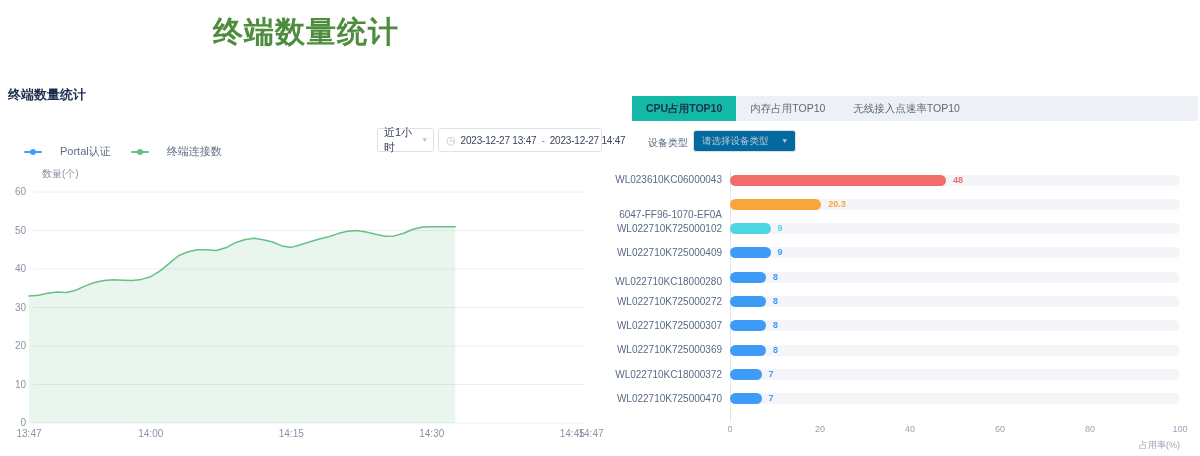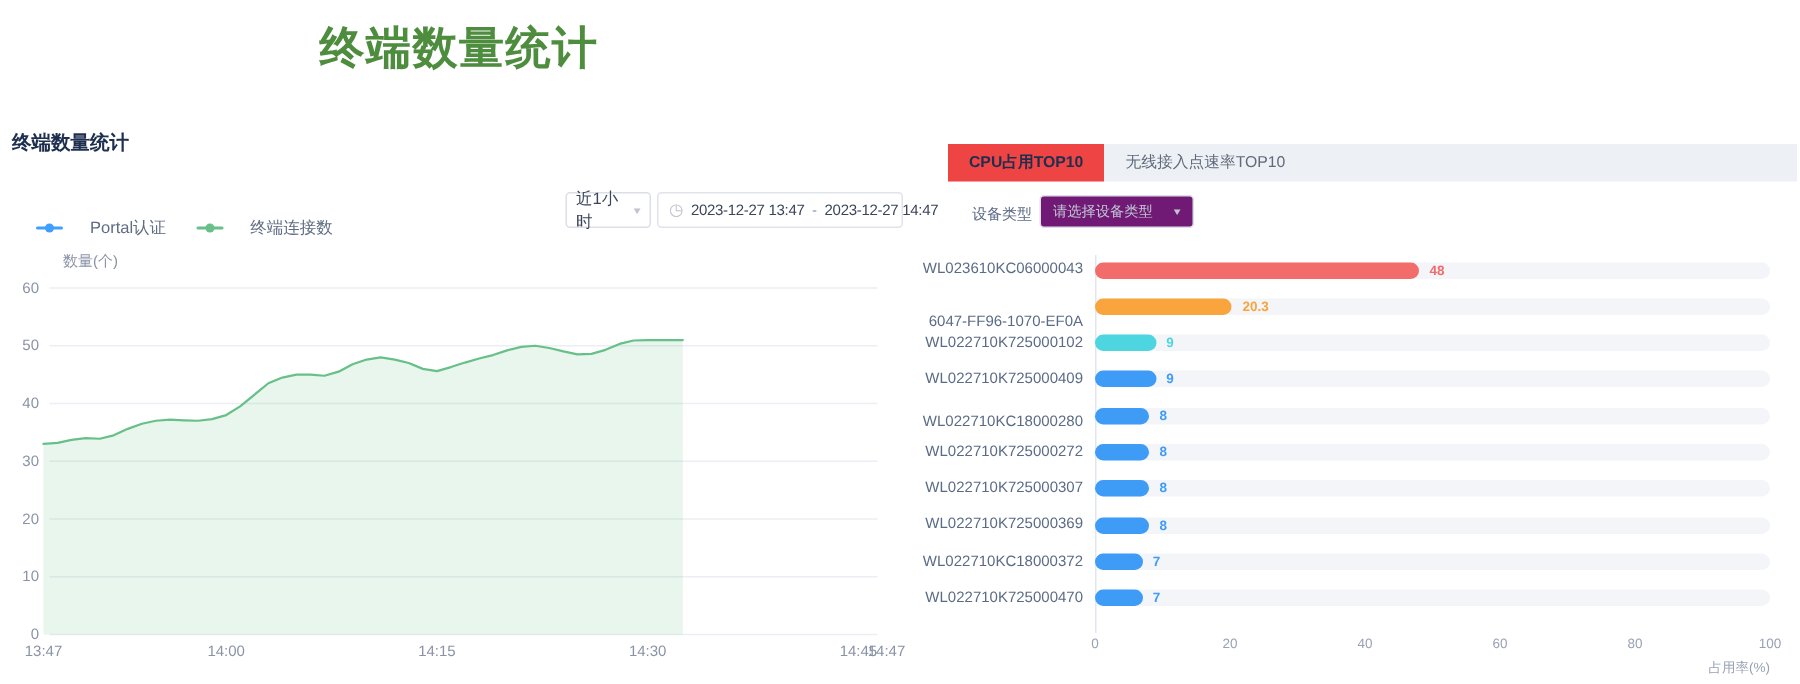--- a/index.html
+++ b/index.html
@@ -37,25 +37,25 @@
 
   .y-axis-name { position:absolute; left:42px; top:167px; font-size:10px; color:#8a93a6; }
 
   #line-svg { position:absolute; left:0; top:0; pointer-events:none; }
 
   
   #tabbar { position:absolute; left:20px; top:96px; width:566px; height:25px;
     background:#edf0f5; display:flex; align-items:stretch; }
   .tab { font-size:10.5px; color:#5f6b7a; line-height:25px; padding:0 14px;
     cursor:pointer; white-space:nowrap; }
-  .tab.active { background:#ef4444; color:#1d2e4e; font-weight:bold; }
+  .tab.active { background:#14b8a6; color:#1d2e4e; font-weight:bold; }
 
   .device-label { position:absolute; left:36px; top:136px; font-size:10px; color:#5b6b85; }
   .select-box2 { position:absolute; left:81px; top:130px; width:103px; height:22px;
-    border:1px solid #dcdfe6; border-radius:3px; background:#701a75; display:flex;
+    border:1px solid #dcdfe6; border-radius:3px; background:#0369a1; display:flex;
     align-items:center; padding:0 8px; cursor:pointer; }
   .select-box2 .ph { font-size:9.5px; color:#bfc6d2; flex:1; }
 
   #bar-chart { position:absolute; left:0; top:0; width:588px; height:456px; }
   .bar-label { position:absolute; left:0; width:110px; text-align:right; font-size:10px;
     line-height:12px; color:#5b6b85; white-space:nowrap; }
   .bar-track { position:absolute; left:118px; width:450px; height:11px; border-radius:6px; }
   .bar-fill { position:absolute; left:0; top:0; height:11px; border-radius:6px; }
   .bar-value { position:absolute; font-size:9px; line-height:11px; font-weight:bold; }
   .axis-vline { position:absolute; left:118px; top:170px; width:1px; height:252px; background:#e2e6ee; }
@@ -122,20 +122,21 @@
       <text x="591" y="437" text-anchor="middle" font-size="10" fill="#8a93a6">14:47</text>
       <polygon points="29.0,295.9 38.4,295.2 47.7,293.3 57.1,292.1 66.5,292.5 75.8,290.2 85.2,285.9 94.6,282.5 103.9,280.5 113.3,279.8 122.7,280.2 132.0,280.5 141.4,279.4 150.8,276.7 160.1,270.9 169.5,263.2 178.9,255.5 188.2,251.7 197.6,249.8 207.0,249.8 216.3,250.5 225.7,247.8 235.1,242.8 244.4,239.7 253.8,238.2 263.2,239.7 272.5,242.0 281.9,245.9 291.3,247.4 300.6,244.7 310.0,241.7 319.4,239.0 328.7,236.7 338.1,233.6 347.5,231.3 356.8,230.5 366.2,232.0 375.6,234.3 384.9,236.3 394.3,235.9 403.7,233.2 413.0,229.3 422.4,227.0 431.8,226.7 441.1,226.7 450.5,226.7 455.2,226.7 455.2,423 29.0,423" fill="rgba(103,192,135,0.15)" stroke="none"></polygon>
       <polyline points="29.0,295.9 38.4,295.2 47.7,293.3 57.1,292.1 66.5,292.5 75.8,290.2 85.2,285.9 94.6,282.5 103.9,280.5 113.3,279.8 122.7,280.2 132.0,280.5 141.4,279.4 150.8,276.7 160.1,270.9 169.5,263.2 178.9,255.5 188.2,251.7 197.6,249.8 207.0,249.8 216.3,250.5 225.7,247.8 235.1,242.8 244.4,239.7 253.8,238.2 263.2,239.7 272.5,242.0 281.9,245.9 291.3,247.4 300.6,244.7 310.0,241.7 319.4,239.0 328.7,236.7 338.1,233.6 347.5,231.3 356.8,230.5 366.2,232.0 375.6,234.3 384.9,236.3 394.3,235.9 403.7,233.2 413.0,229.3 422.4,227.0 431.8,226.7 441.1,226.7 450.5,226.7 455.2,226.7" fill="none" stroke="#67c087" stroke-width="1.5" stroke-linejoin="round" stroke-linecap="round"></polyline>
     </svg>
 </div>
 
 <div class="half" id="right-half">
 
   <div id="tabbar">
       <div class="tab active">CPU占用TOP10</div>
+      <div class="tab">内存占用TOP10</div>
       <div class="tab">无线接入点速率TOP10</div>
     </div>
 
   <div class="device-label">设备类型</div>
   <div class="select-box2">
     <span class="ph">请选择设备类型</span>
     <span class="chev">▾</span>
   </div>
 
   <div id="bar-chart">

